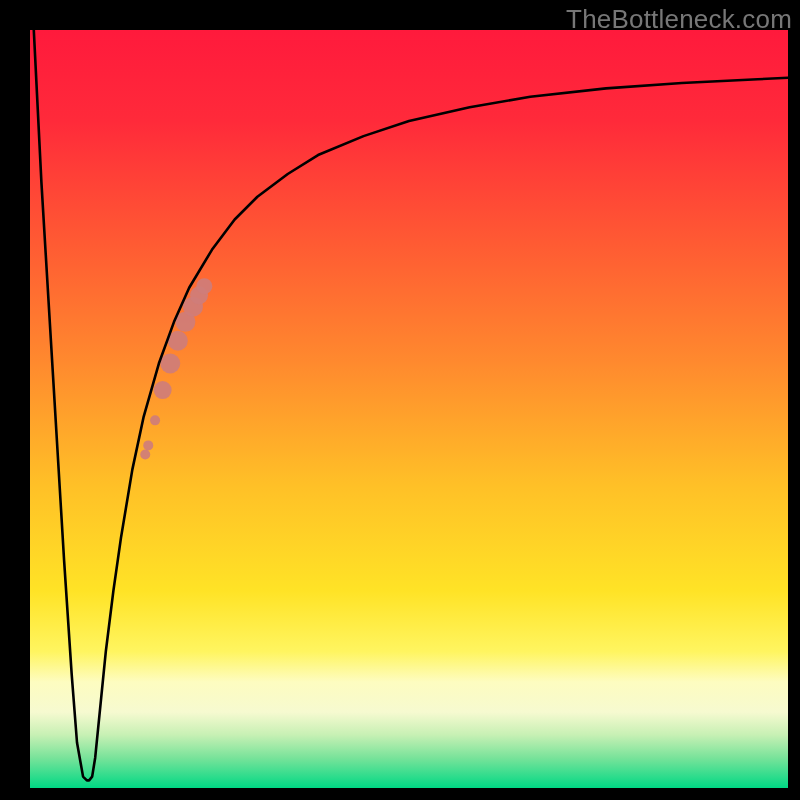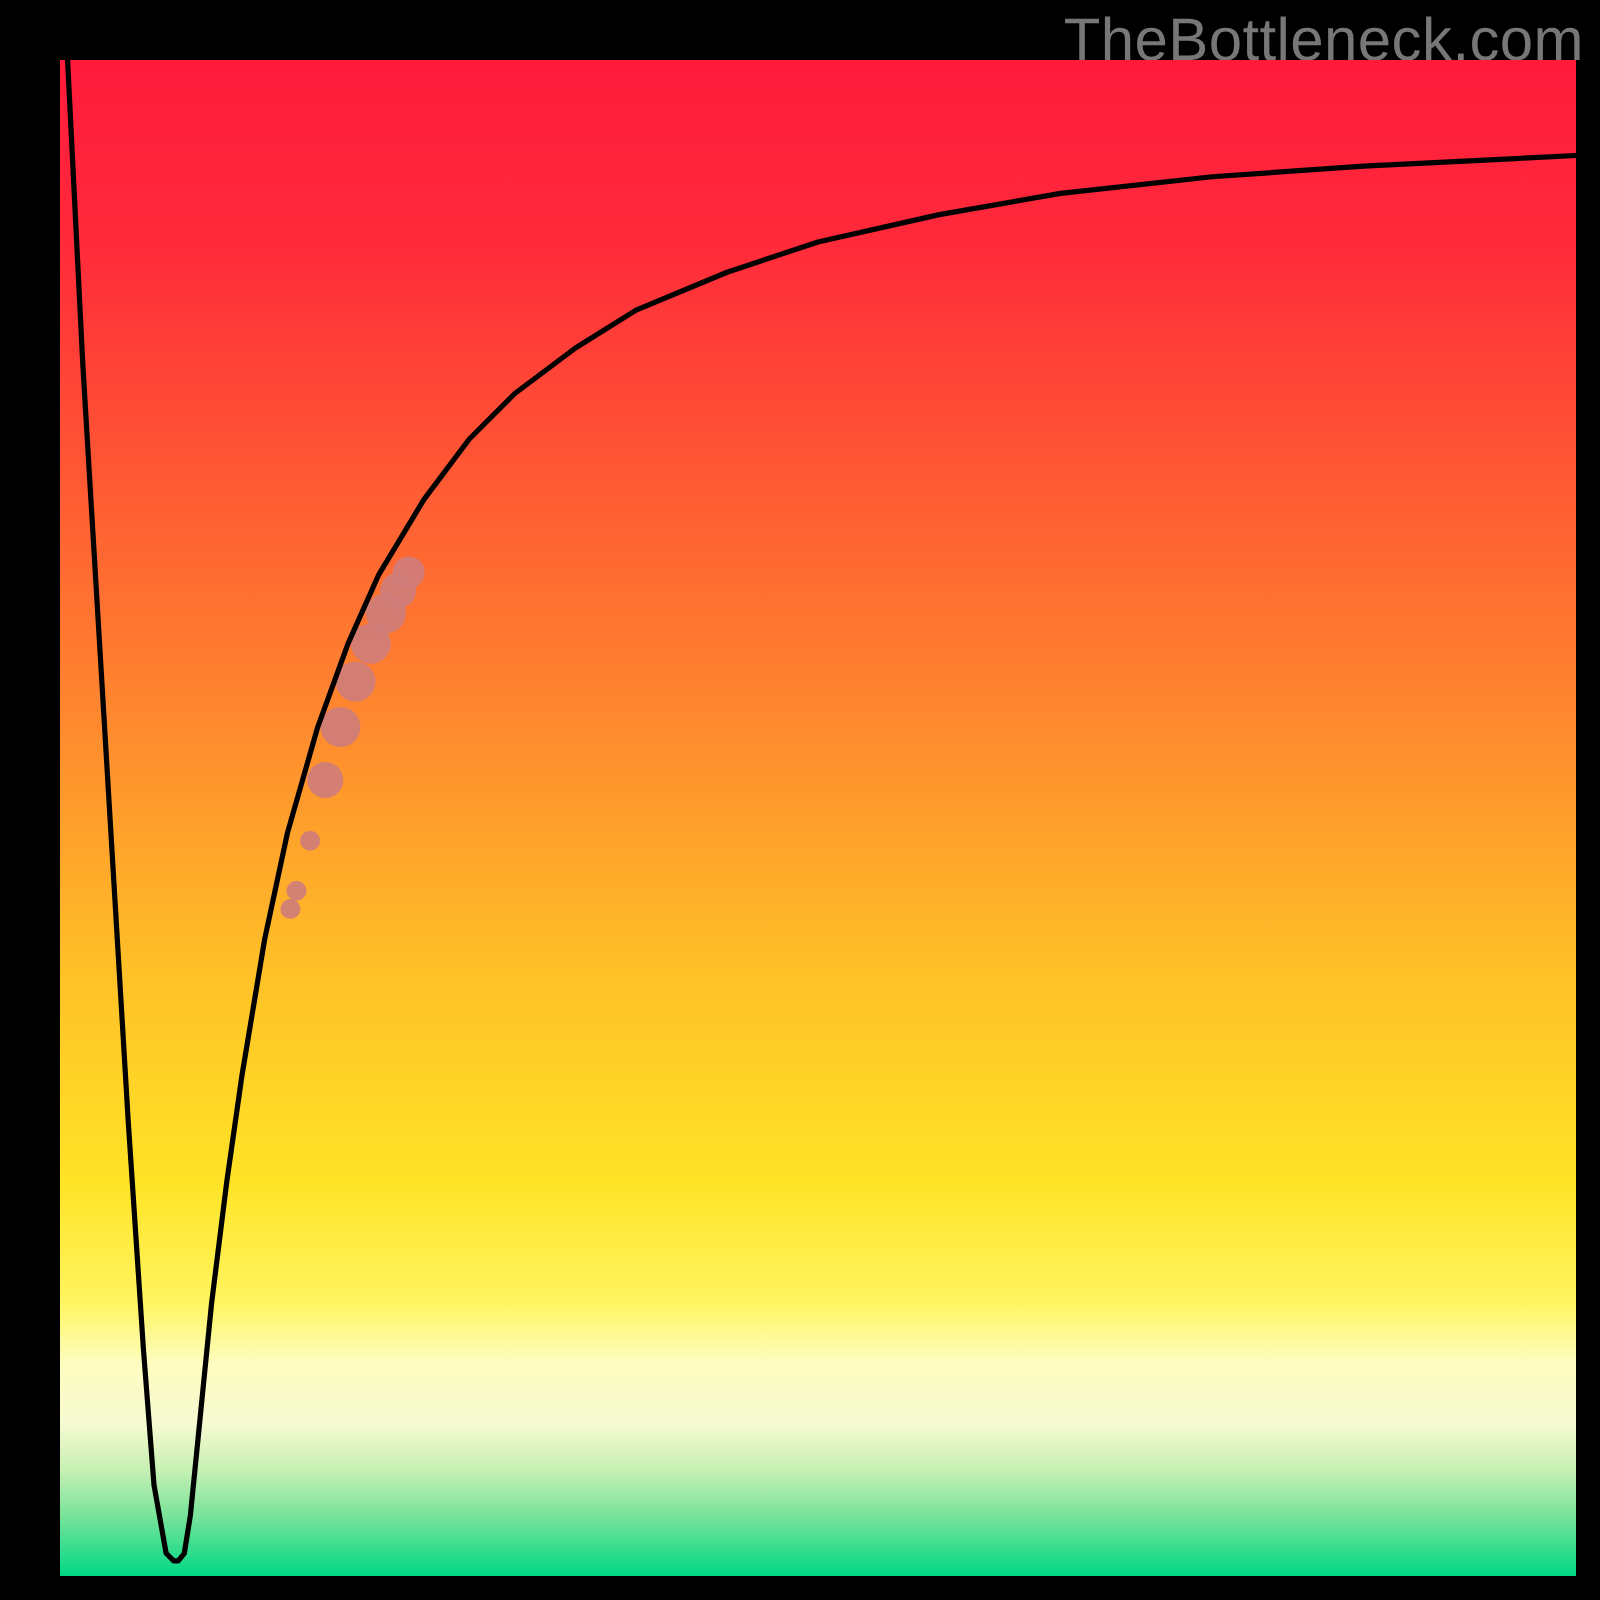--- a/index.html
+++ b/index.html
@@ -15,21 +15,21 @@
     position: relative;
     width: 800px;
     height: 800px;
     background: #000;
   }
   .watermark {
     position: absolute;
     top: 4px;
     right: 8px;
     color: #777;
-    font-size: 30px;
+    font-size: 26px;
     font-weight: 500;
     letter-spacing: 0.2px;
     white-space: nowrap;
     user-select: none;
   }
   .plot {
     position: absolute;
     left: 30px;
     top: 30px;
     width: 758px;

